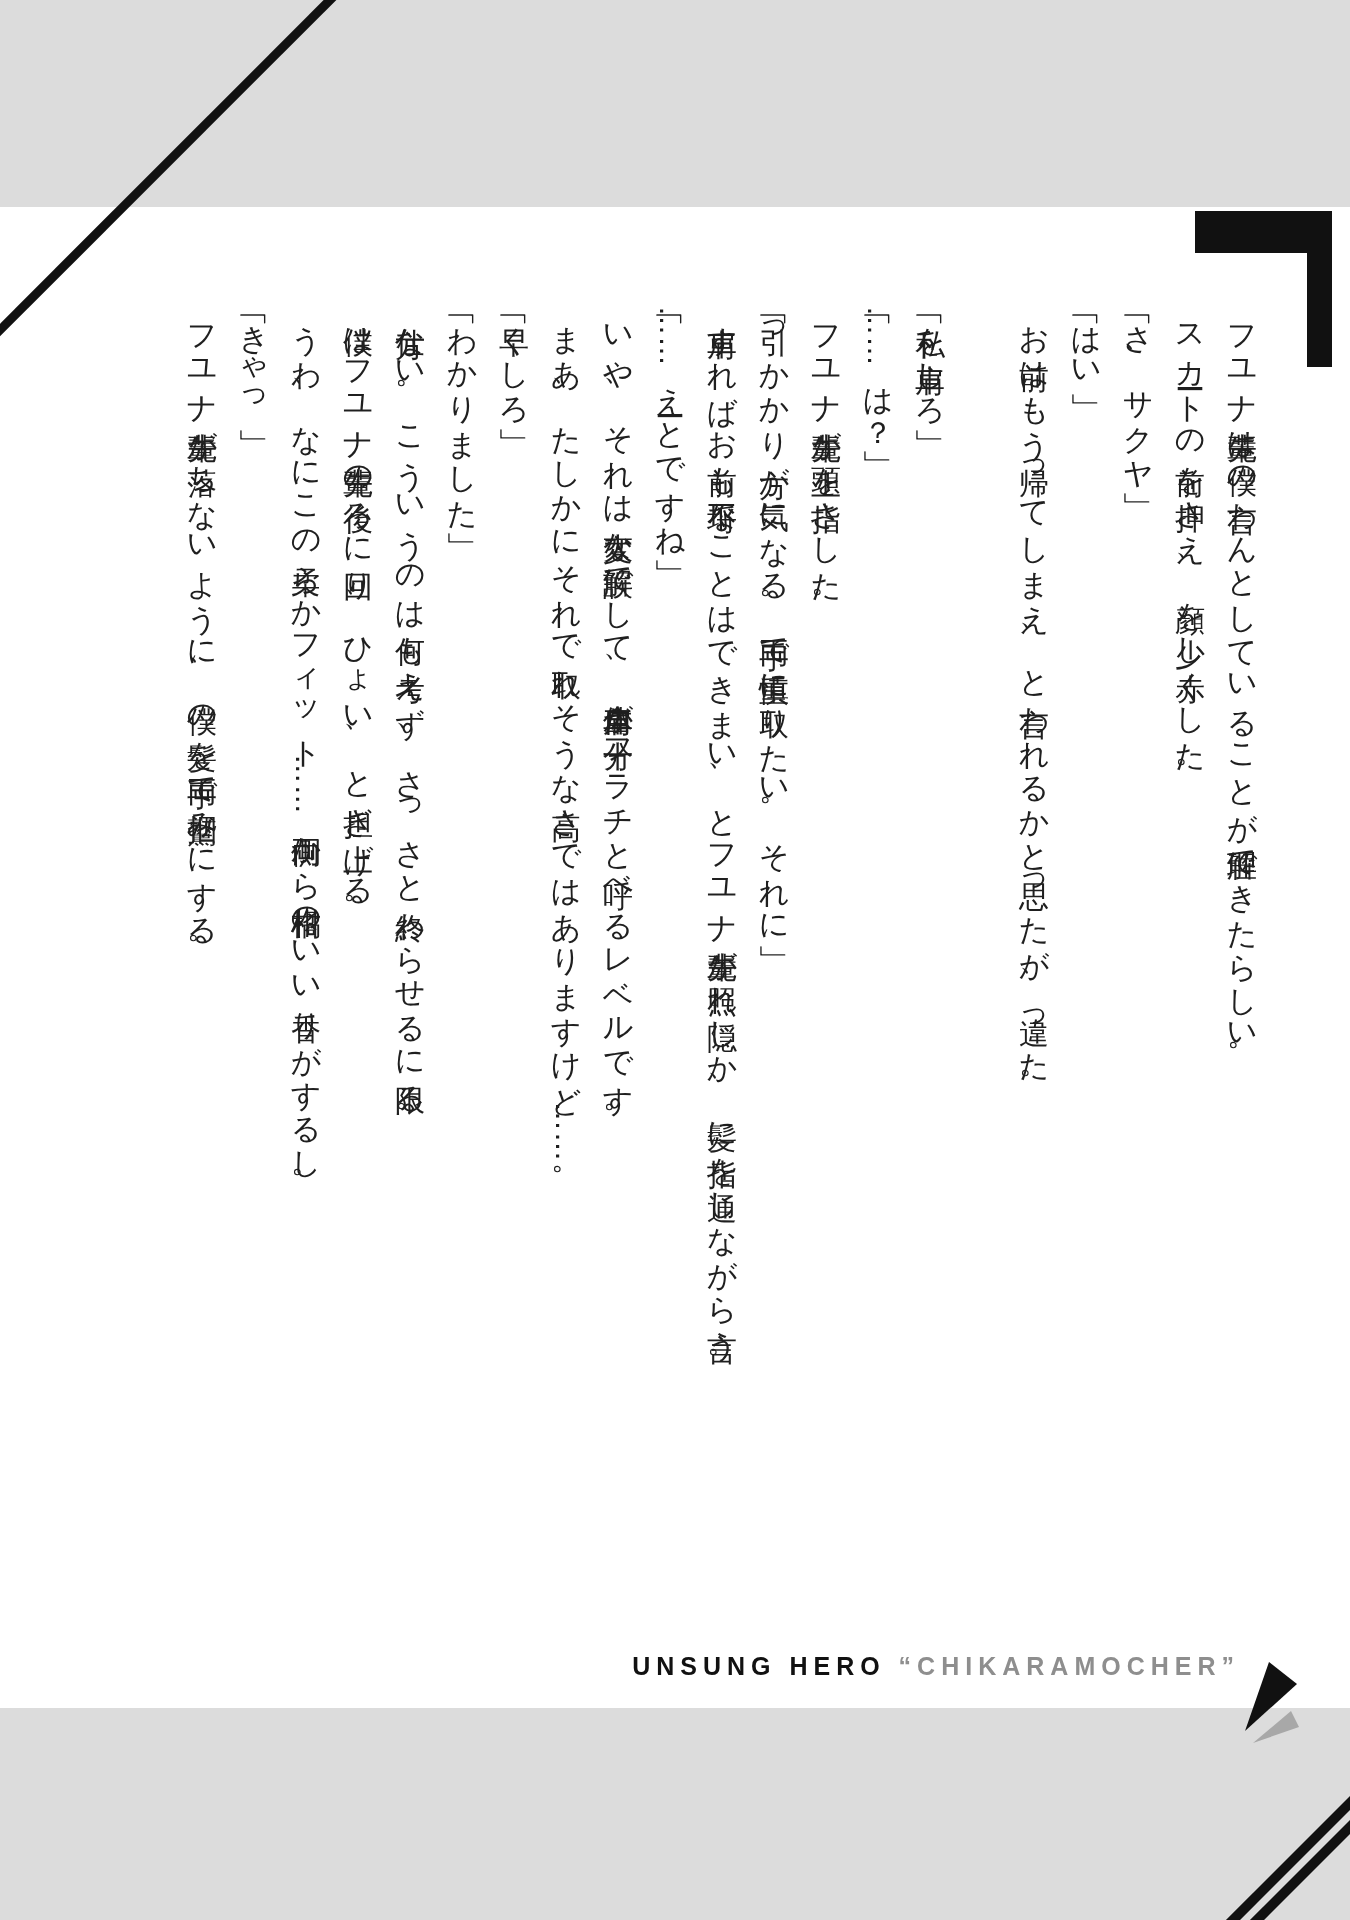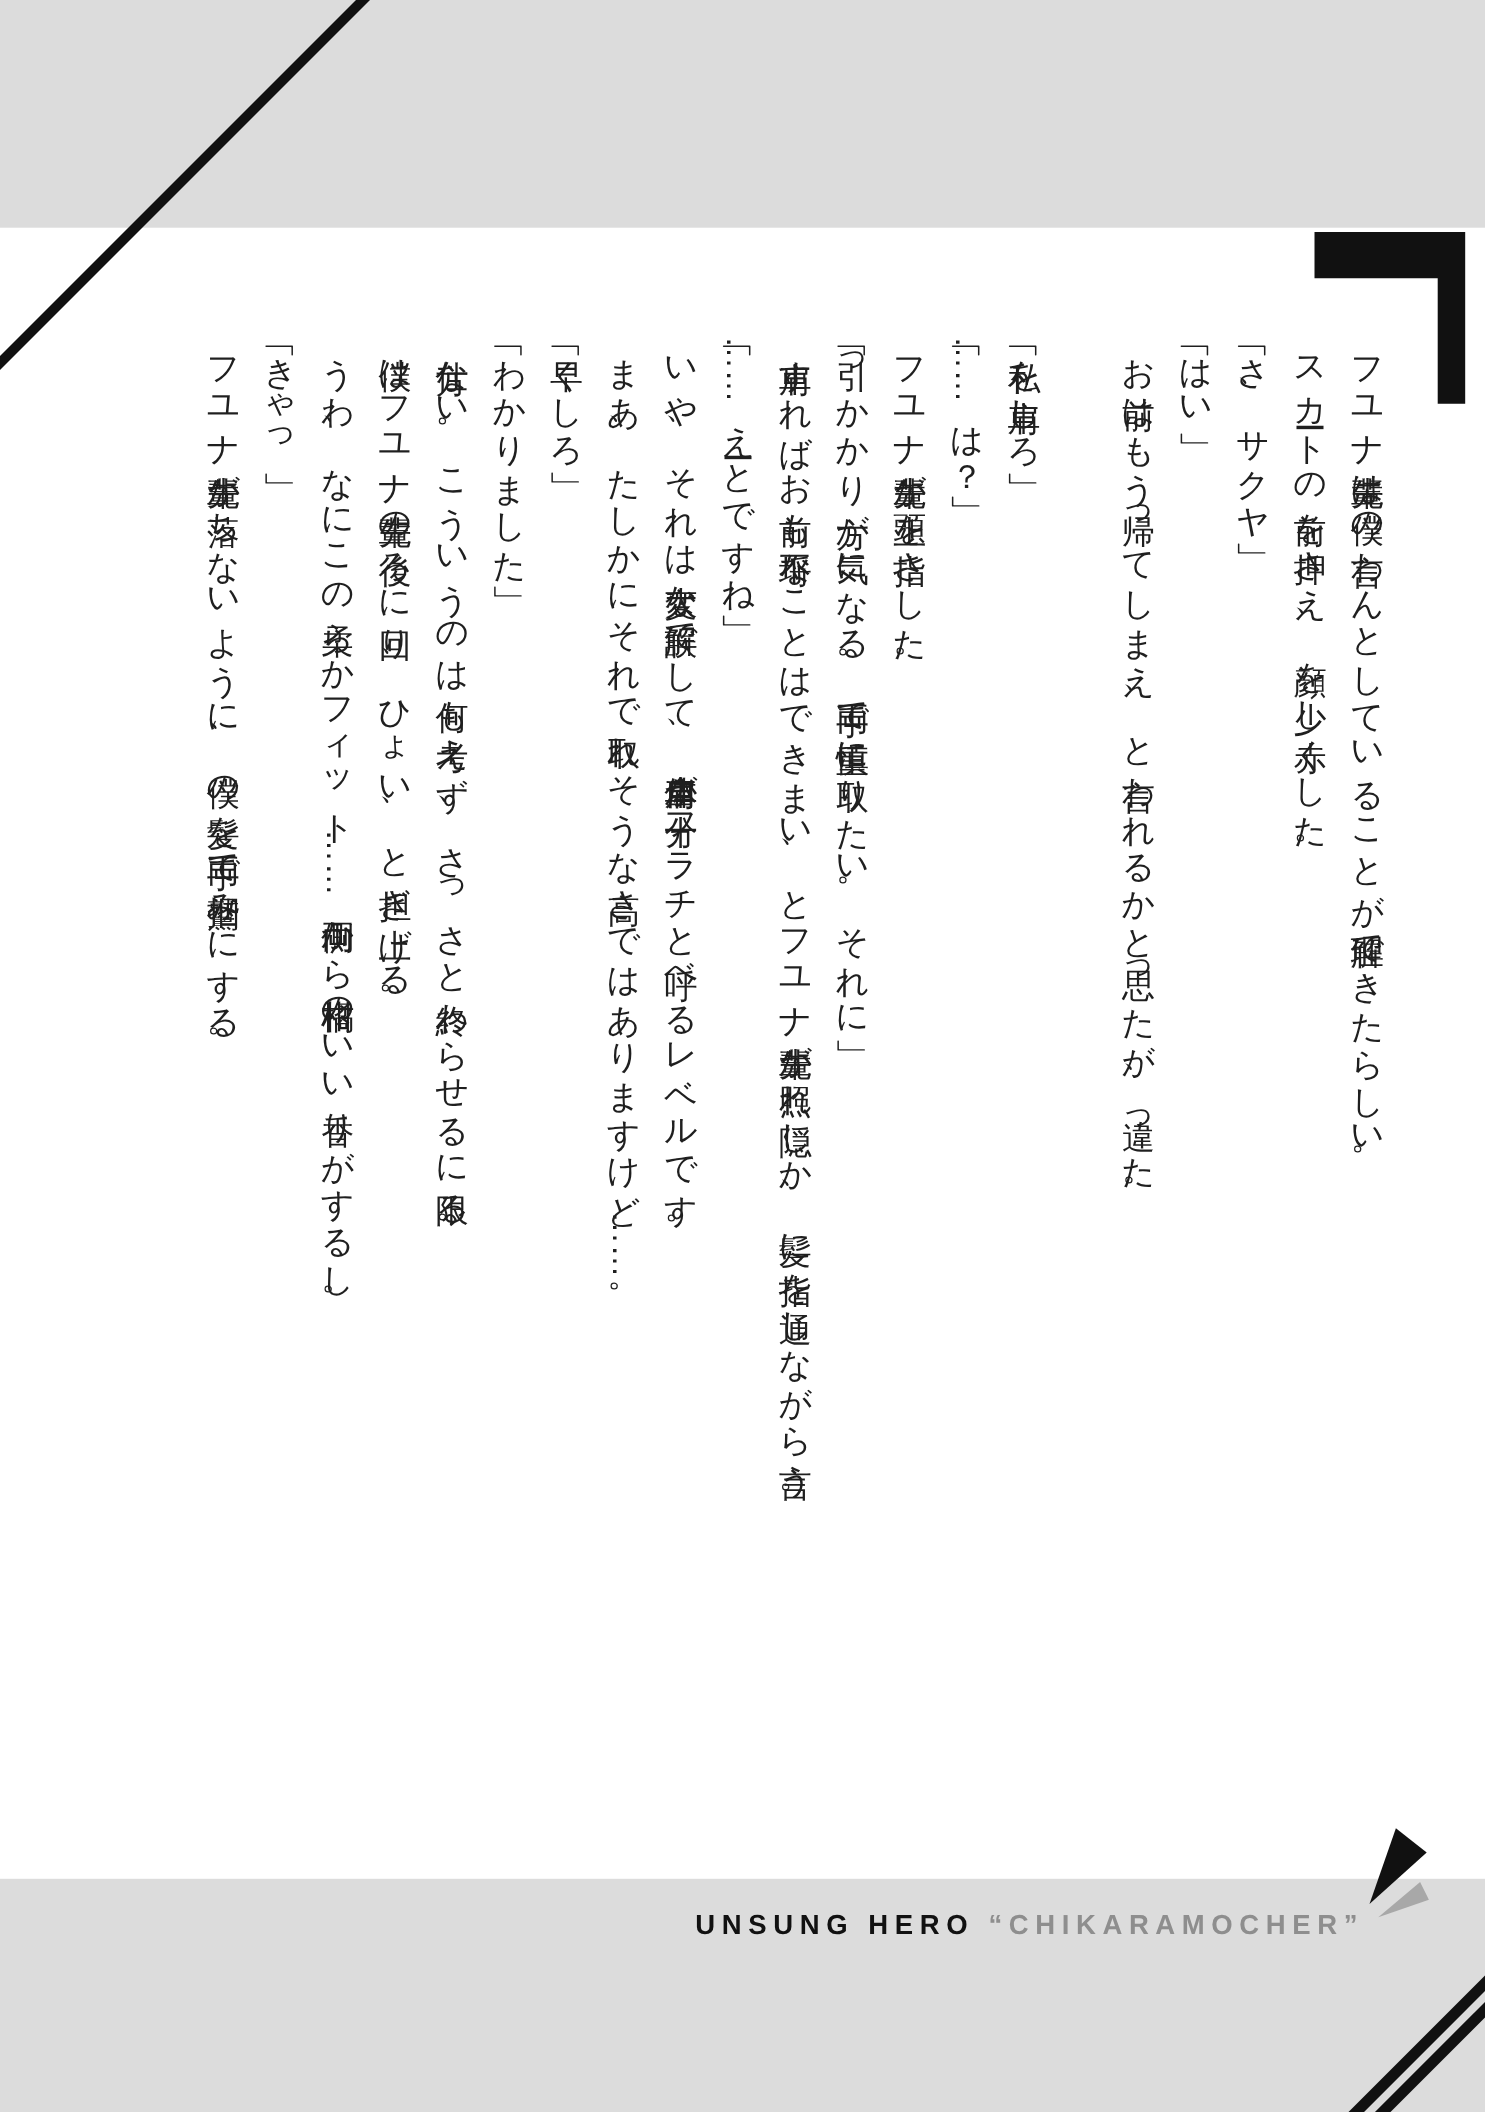--- a/index.html
+++ b/index.html
@@ -33,21 +33,21 @@
     text-orientation:mixed;
     font-size:30px;
     line-height:52px;
     letter-spacing:0.5px;
     color:#1f1f1f;
   }
   .novel p{margin:0;padding:0;}
   .novel p.gap{margin-right:52px;}
   .footer-title{
     position:absolute;
-    top:1736px;right:110px;
+    top:1652px;right:110px;
     font-size:25px;
     font-weight:bold;
     letter-spacing:6px;
     white-space:nowrap;
   }
   .footer-title .main{color:#111111;}
   .footer-title .sub{color:#8e8e8e;}
 </style>
 </head>
 <body>

